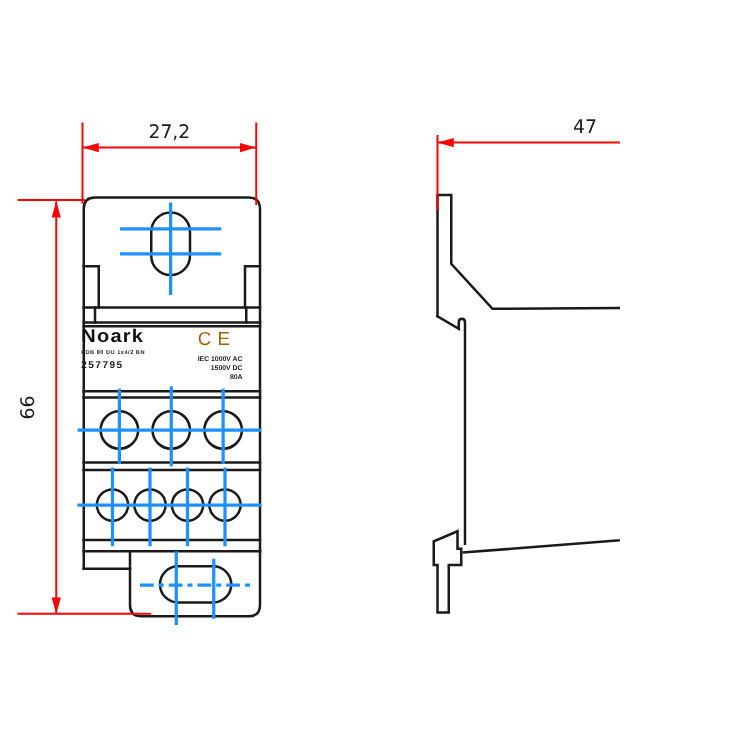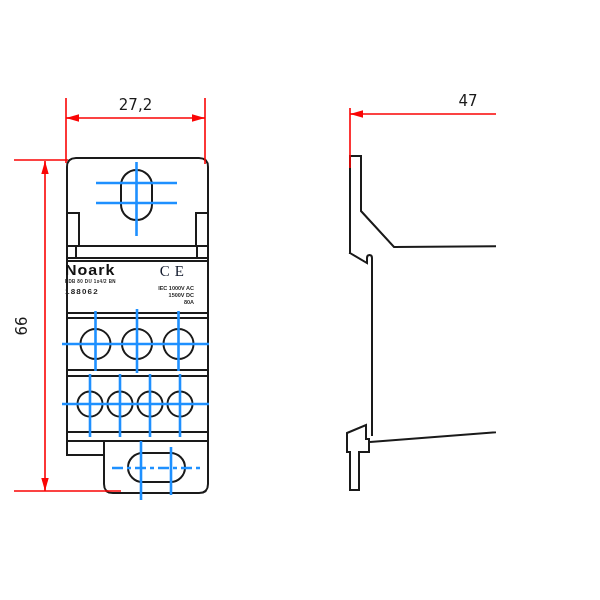--- a/index.html
+++ b/index.html
@@ -4,22 +4,22 @@
 <style>
   html,body{margin:0;padding:0;background:#ffffff;}
   #stage{position:relative;width:496px;height:600px;background:#ffffff;overflow:hidden;
          font-family:"Liberation Sans", sans-serif;color:#111;}
   #stage svg{position:absolute;left:0;top:0;}
   .dim-text{font-family:"DejaVu Sans", sans-serif;font-size:15px;}
   
   .label-box{position:absolute;left:61px;top:262px;width:137px;height:49px;}
   .brand{position:absolute;left:4px;top:0px;font-size:16px;font-weight:bold;
          letter-spacing:1px;color:#111;transform:scaleY(.92);transform-origin:left top;}
-  .ce{position:absolute;right:9px;top:1px;font-size:15px;letter-spacing:5px;color:#0f172a;
-      font-family:Liberation Serif, serif;}
+  .ce{position:absolute;right:9px;top:1px;font-size:15px;letter-spacing:5px;color:#a16207;
+      font-family:Liberation Sans, sans-serif;}
   .desc{position:absolute;left:4px;top:17px;font-size:4.5px;letter-spacing:.4px;
         white-space:nowrap;color:#222;font-weight:bold;width:72px;overflow:hidden;}
   .partnum{position:absolute;left:4px;top:25px;font-size:8px;font-weight:bold;
            letter-spacing:1.2px;color:#222;}
   .ratings{position:absolute;right:4px;top:23px;font-size:5.5px;line-height:7px;
            font-weight:bold;text-align:right;color:#222;}
 </style>
 </head>
 <body>
 
@@ -124,21 +124,21 @@
       <text class="dim-text" x="135.5" y="110" text-anchor="middle">27,2</text>
       <text class="dim-text" x="468" y="106" text-anchor="middle">47</text>
       <text class="dim-text" transform="translate(27 326) rotate(-90)" text-anchor="middle">66</text>
     </g>
   </svg>
 
   <div class="label-box">
     <div class="brand">Noark</div>
     <div class="ce">CE</div>
     <div class="desc">PDB 80 DU 1x4/2 BN</div>
-    <div class="partnum">188062</div>
+    <div class="partnum">257795</div>
     <div class="ratings">
       <div>IEC 1000V AC</div>
       <div>1500V DC</div>
       <div>80A</div>
     </div>
   </div>
 
 </div>
 
 </body></html>

